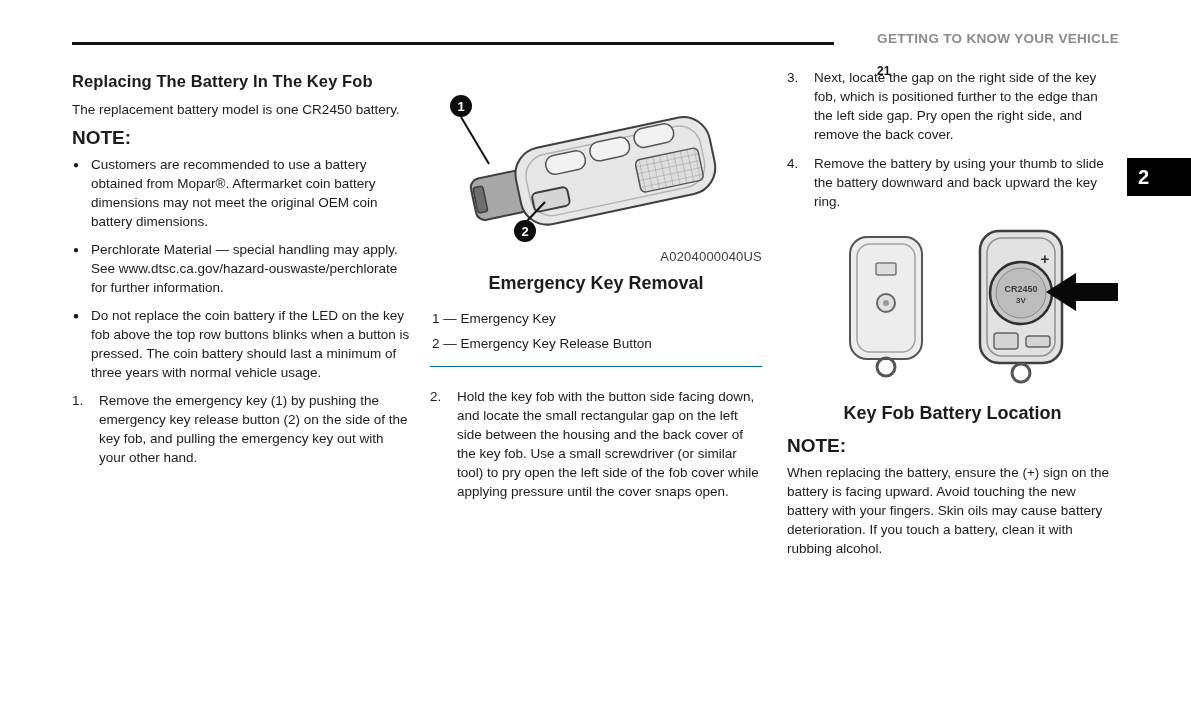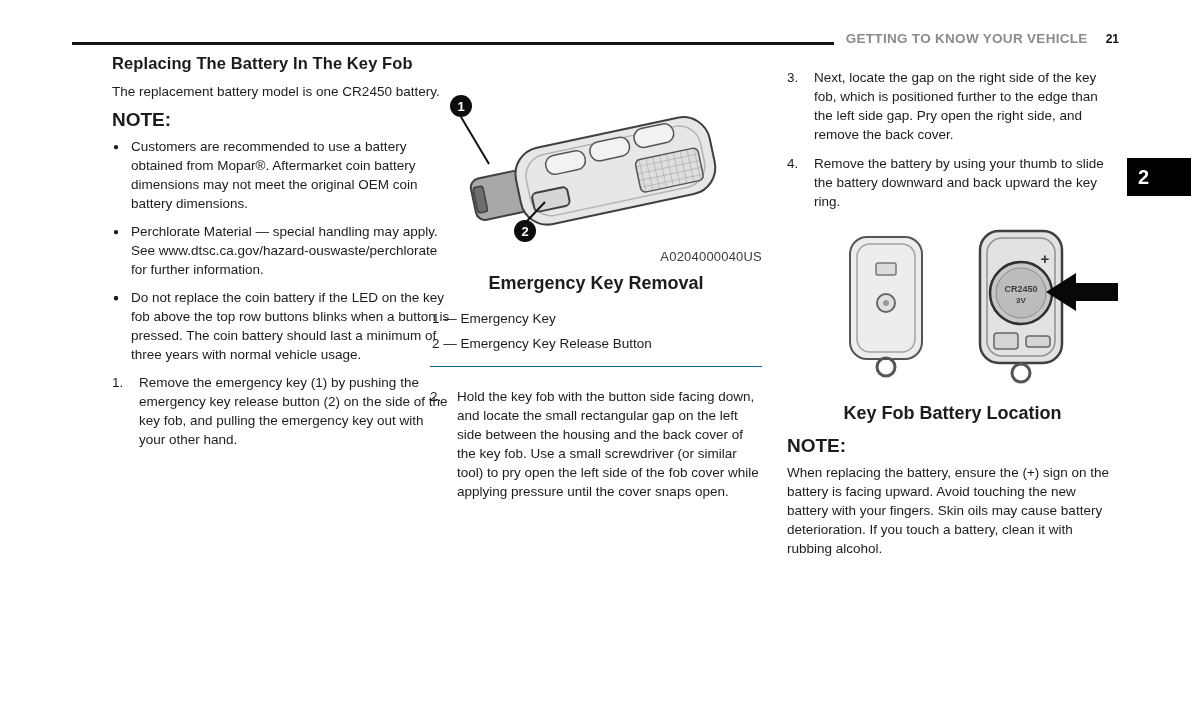--- a/index.html
+++ b/index.html
@@ -8,34 +8,34 @@
     background:#ffffff;
     font-family:"Liberation Sans", sans-serif;
     color:#1c1c1c;
     position:relative;
     overflow:hidden;
   }
   .page { position:absolute; inset:0; }
 
   
   .header-rule { position:absolute; left:72px; top:42px; width:762px; height:3px; background:#141414; }
-  .page-header { position:absolute; top:31px; right:72px; display:flex; align-items:baseline; gap:18px; }
+  .page-header { position:absolute; top:31px; right:72px; display:flex; align-items:baseline; gap:18px;flex-direction:column; }
   .section-title { color:#8b8b8b; font-weight:bold; font-size:13.5px; letter-spacing:0.3px; }
   .page-number { color:#0f0f0f; font-weight:bold; font-size:12px; }
 
   
   .chapter-tab {
     position:absolute; top:158px; right:0; width:64px; height:38px;
     background:#000; color:#fff; display:flex; align-items:center;
     padding-left:11px; font-size:20px; font-weight:bold;
   }
 
   
   .col { position:absolute; font-size:13.5px; line-height:19px; }
-  .col1 { left:72px;  top:54px; width:340px;margin-left:40px; }
+  .col1 { left:72px;  top:72px; width:340px; }
   .col2 { left:430px; top:84px; width:332px; }
   .col3 { left:787px; top:68px; width:331px; }
 
   .doc-heading { font-size:16.5px; font-weight:bold; margin-bottom:9px; letter-spacing:0.1px; }
   .para { margin-bottom:7px; }
   .note-label { font-weight:bold; font-size:19px; margin:9px 0 8px; }
 
   .bullet { position:relative; padding-left:19px; margin-bottom:9px; }
   .bullet .dot { position:absolute; left:1px; top:0; font-size:10px; }
 

